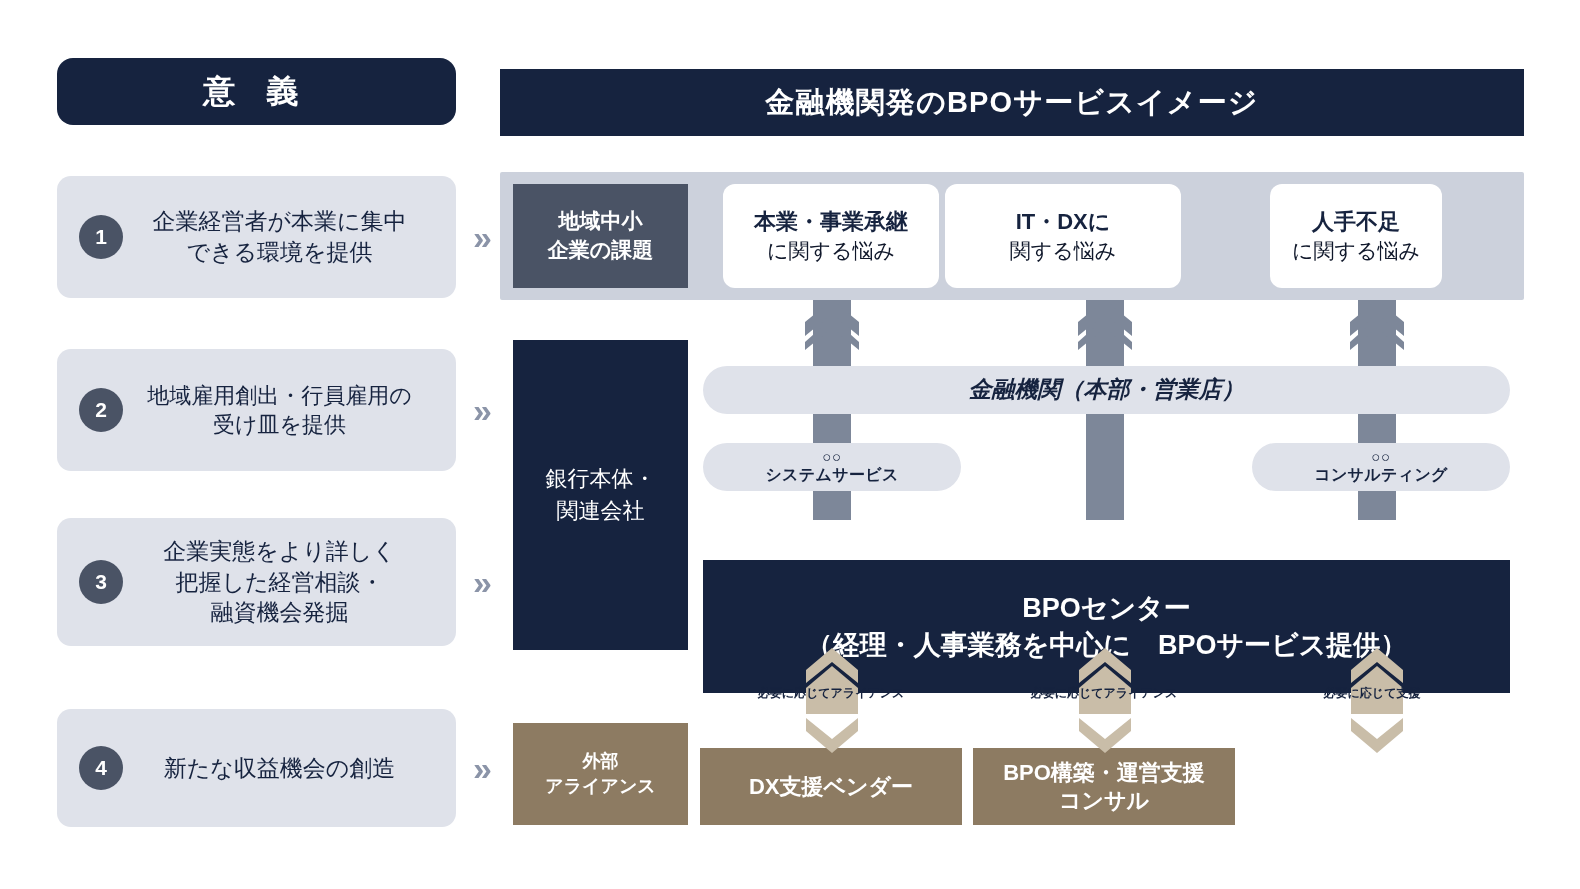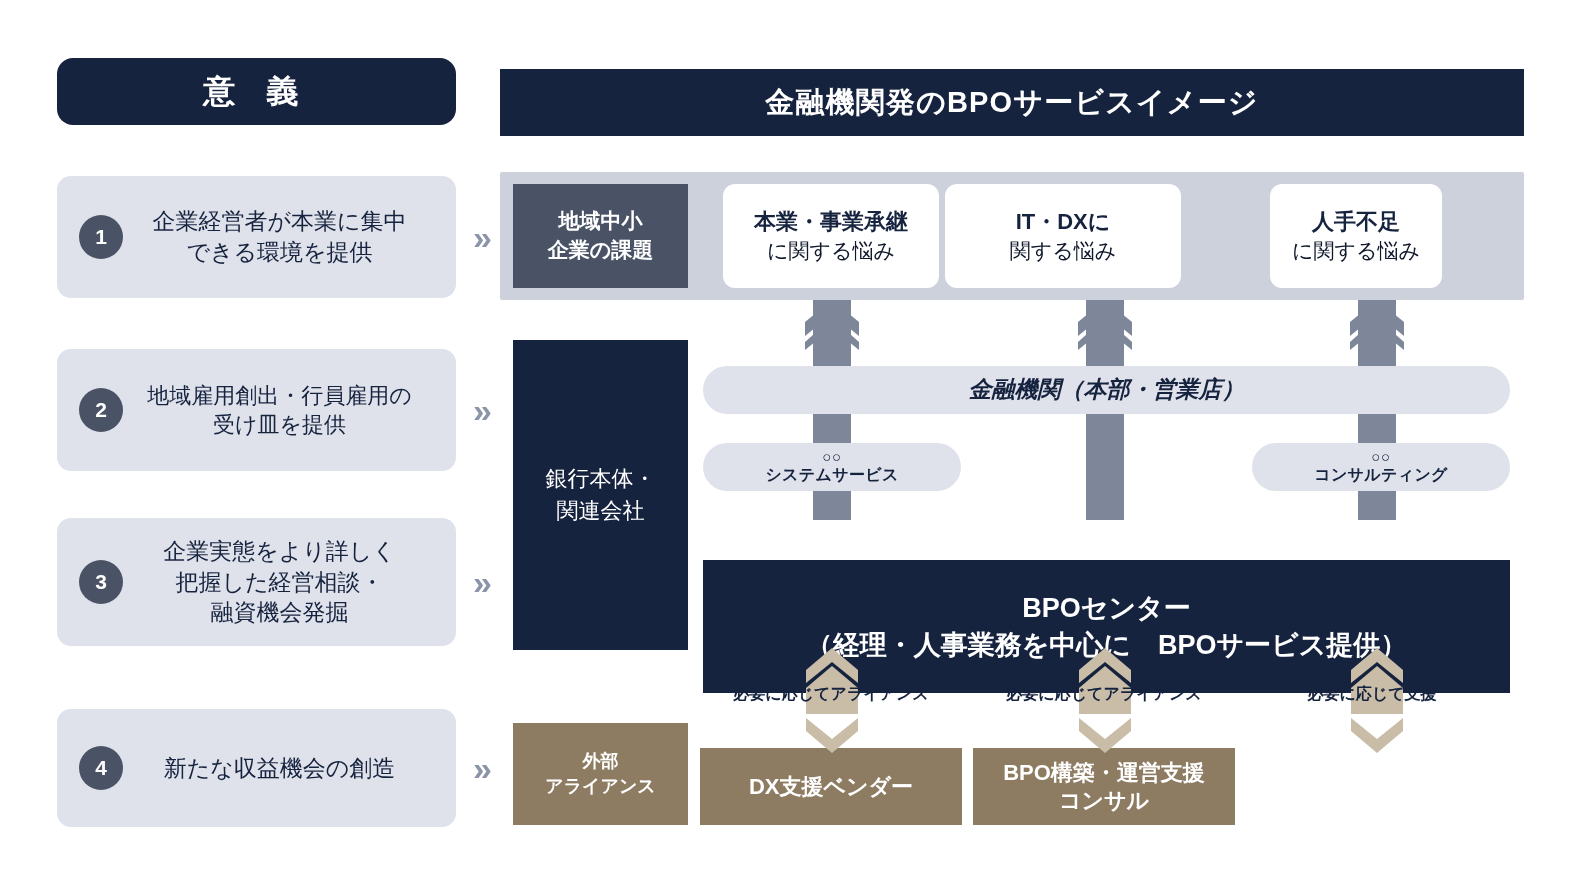--- a/index.html
+++ b/index.html
@@ -163,21 +163,21 @@
     background: #8d7b62;
     color: #ffffff;
     flex-direction: column;
   }
   .vendor .v1 { font-size: 22px; font-weight: bold; line-height: 1.26; white-space: pre-line; }
   .vendor .v2 { font-size: 16px; font-weight: bold; line-height: 1.3; }
 
   
   .alli-cap {
     top: 683px; height: 22px;
-    font-size: 16px;
+    font-size: 12px;
     font-weight: bold;
     color: #16233f;
     z-index: 4;
   }
 
   .arrow-up, .arrow-bi { z-index: 2; }
 </style>
 </head>
 <body>
 

